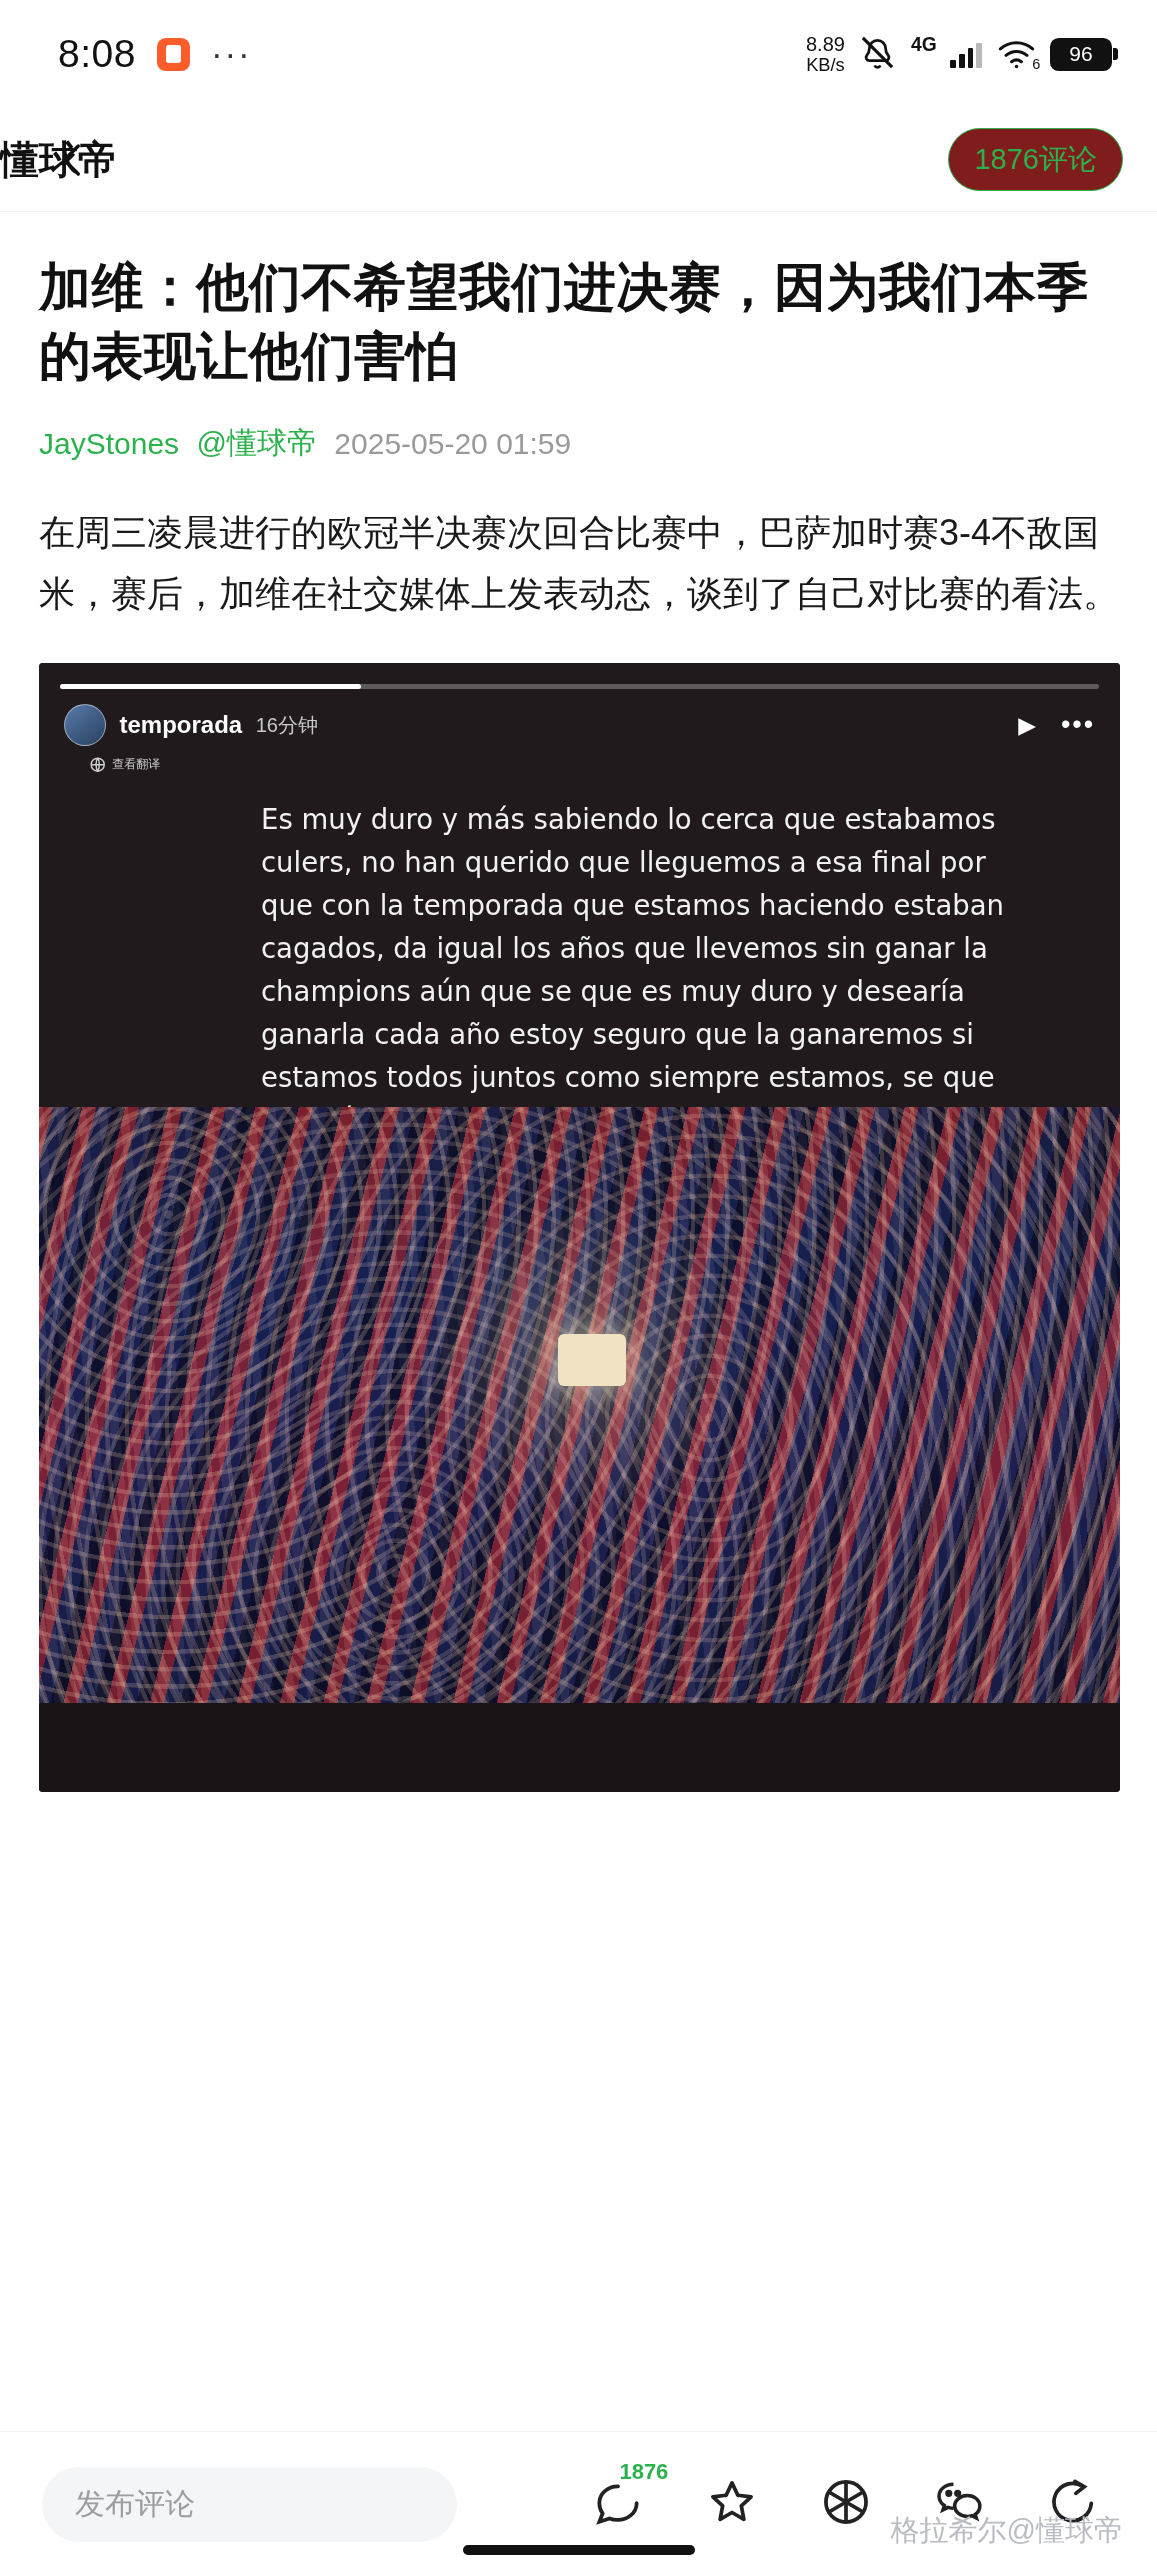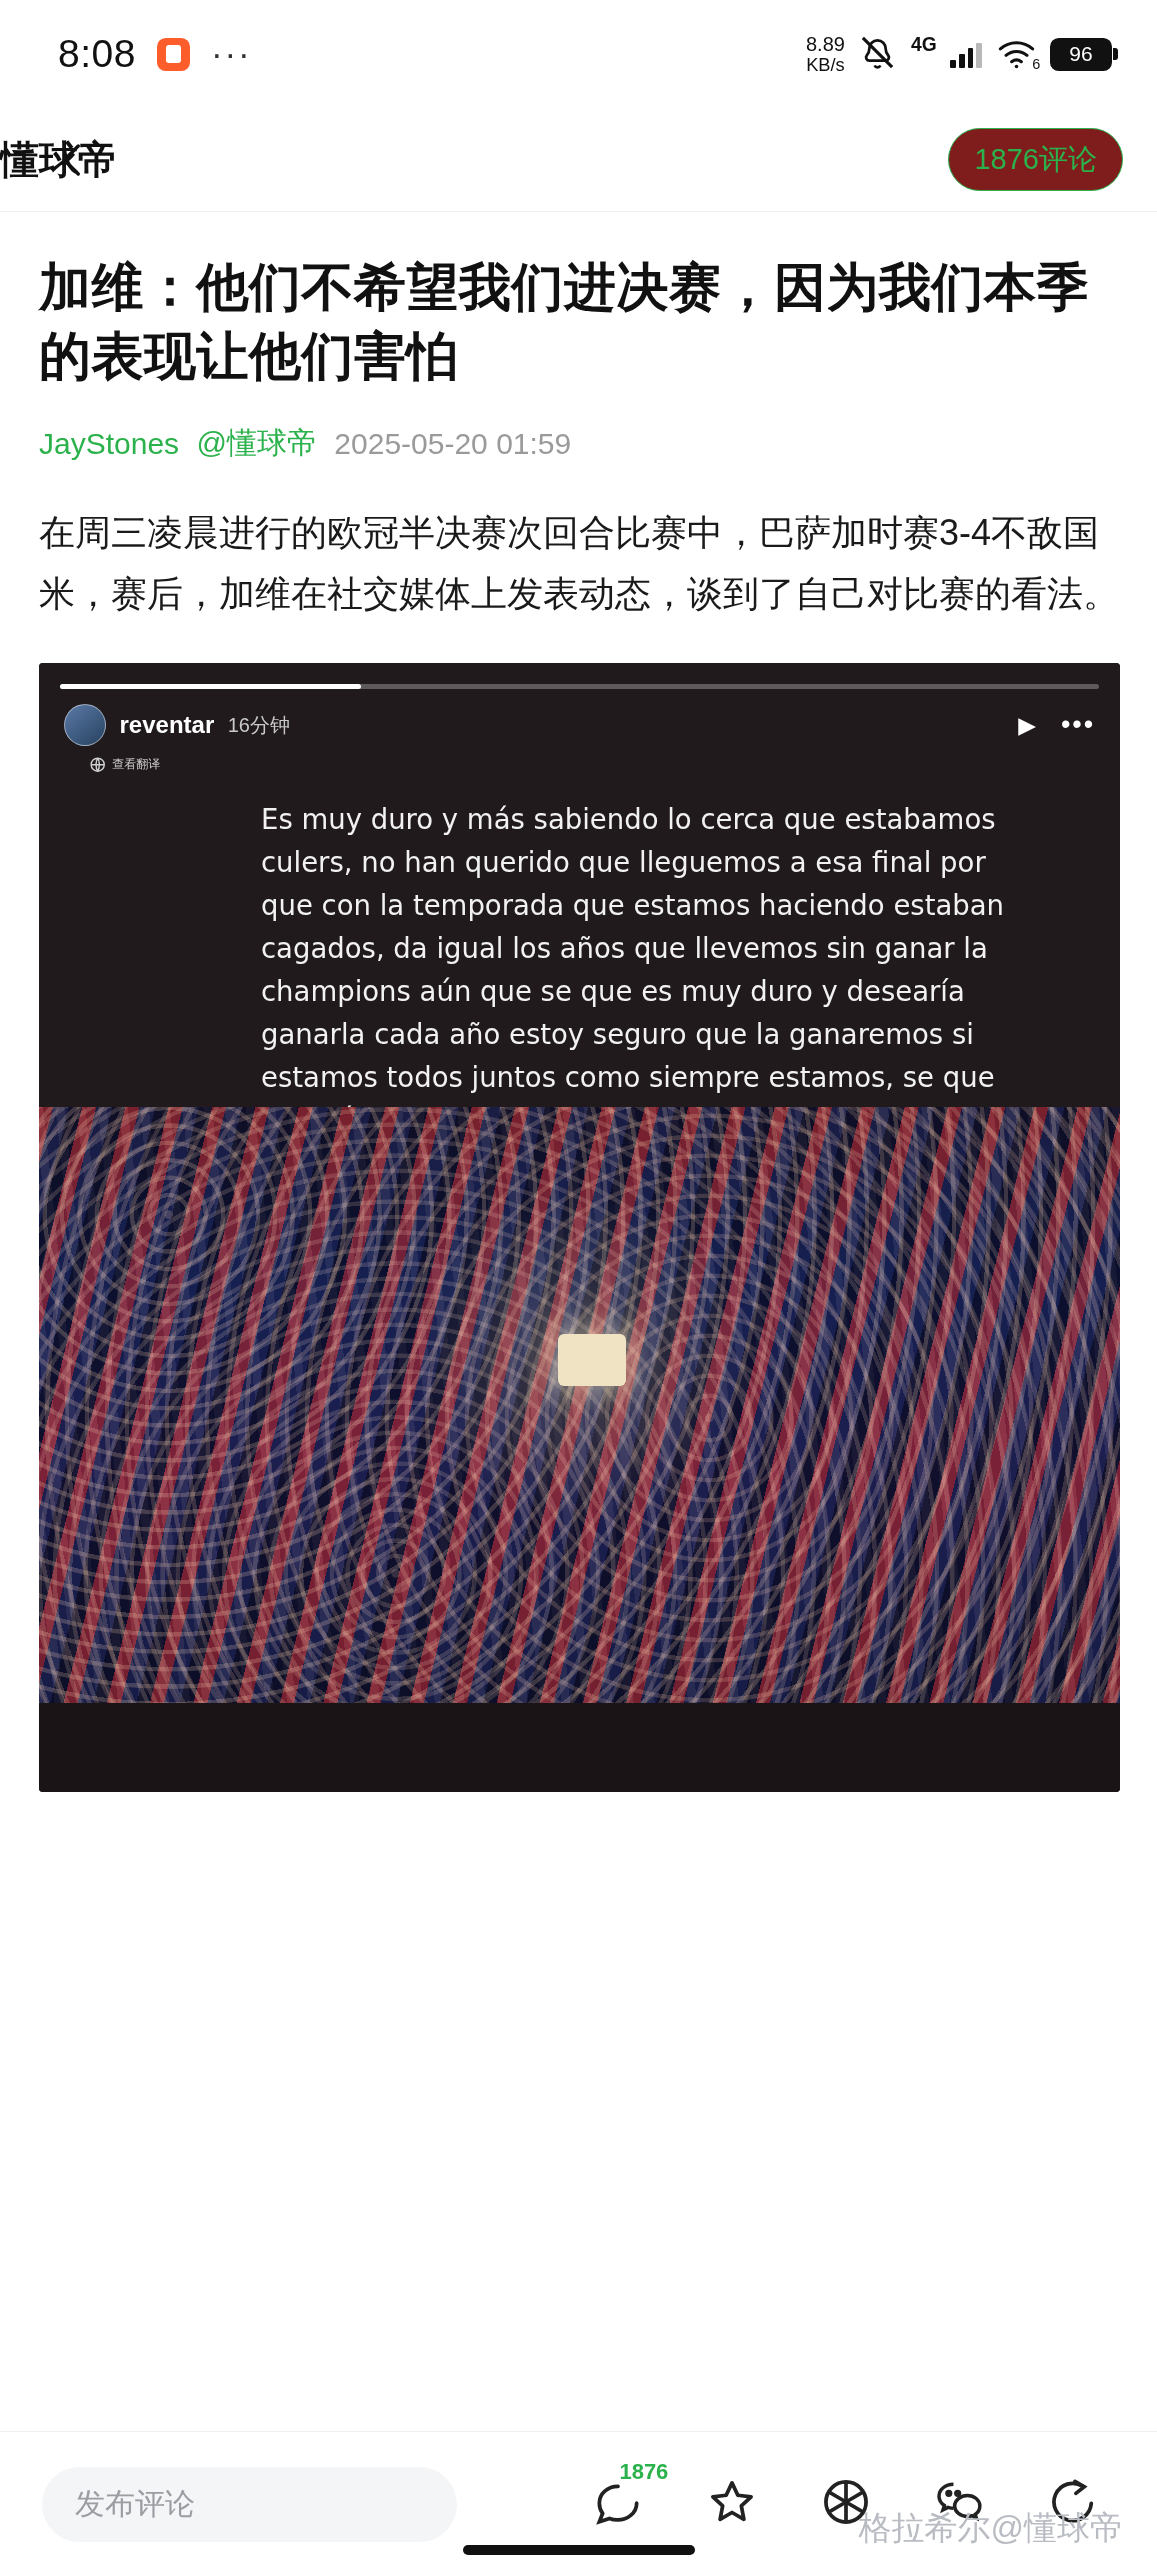--- a/index.html
+++ b/index.html
@@ -231,21 +231,21 @@
   .act svg { display: block; }
   .act-badge {
     position: absolute; top: -15.4px; left: 29px;
     color: #2bb24c; font-size: 22px; font-weight: bold;
     white-space: nowrap;
   }
 
   
   .watermark {
     position: absolute; right: 35px; bottom: 25px;
-    color: #b9bcc2; font-size: 33px;
+    color: #b9bcc2; font-size: 29px;
   }
   .home-indicator {
     position: absolute; left: 50%; transform: translateX(-50%);
     bottom: 21px; width: 232px; height: 9.6px;
     background: #111; border-radius: 7.7px;
   }
 </style>
 </head>
 <body>
 
@@ -314,21 +314,21 @@
 
     <div class="media">
       <div class="media-top"></div>
 
       <div class="ig-progress">
           <i></i>
         </div>
 
       <div class="ig-head">
         <span class="ig-avatar"></span>
-        <span class="ig-user">reventar</span>
+        <span class="ig-user">temporada</span>
         <span class="ig-ago">16分钟</span>
         <span class="ig-head-right">
           <span class="ig-play">▶</span>
           <span class="ig-more">•••</span>
         </span>
       </div>
 
       <div class="ig-translate">
         <svg viewBox="0 0 24 24" width="17.4" height="17.4" fill="none" stroke="#cfcfcf" stroke-width="2">
             <circle cx="12" cy="12" r="9"></circle>

